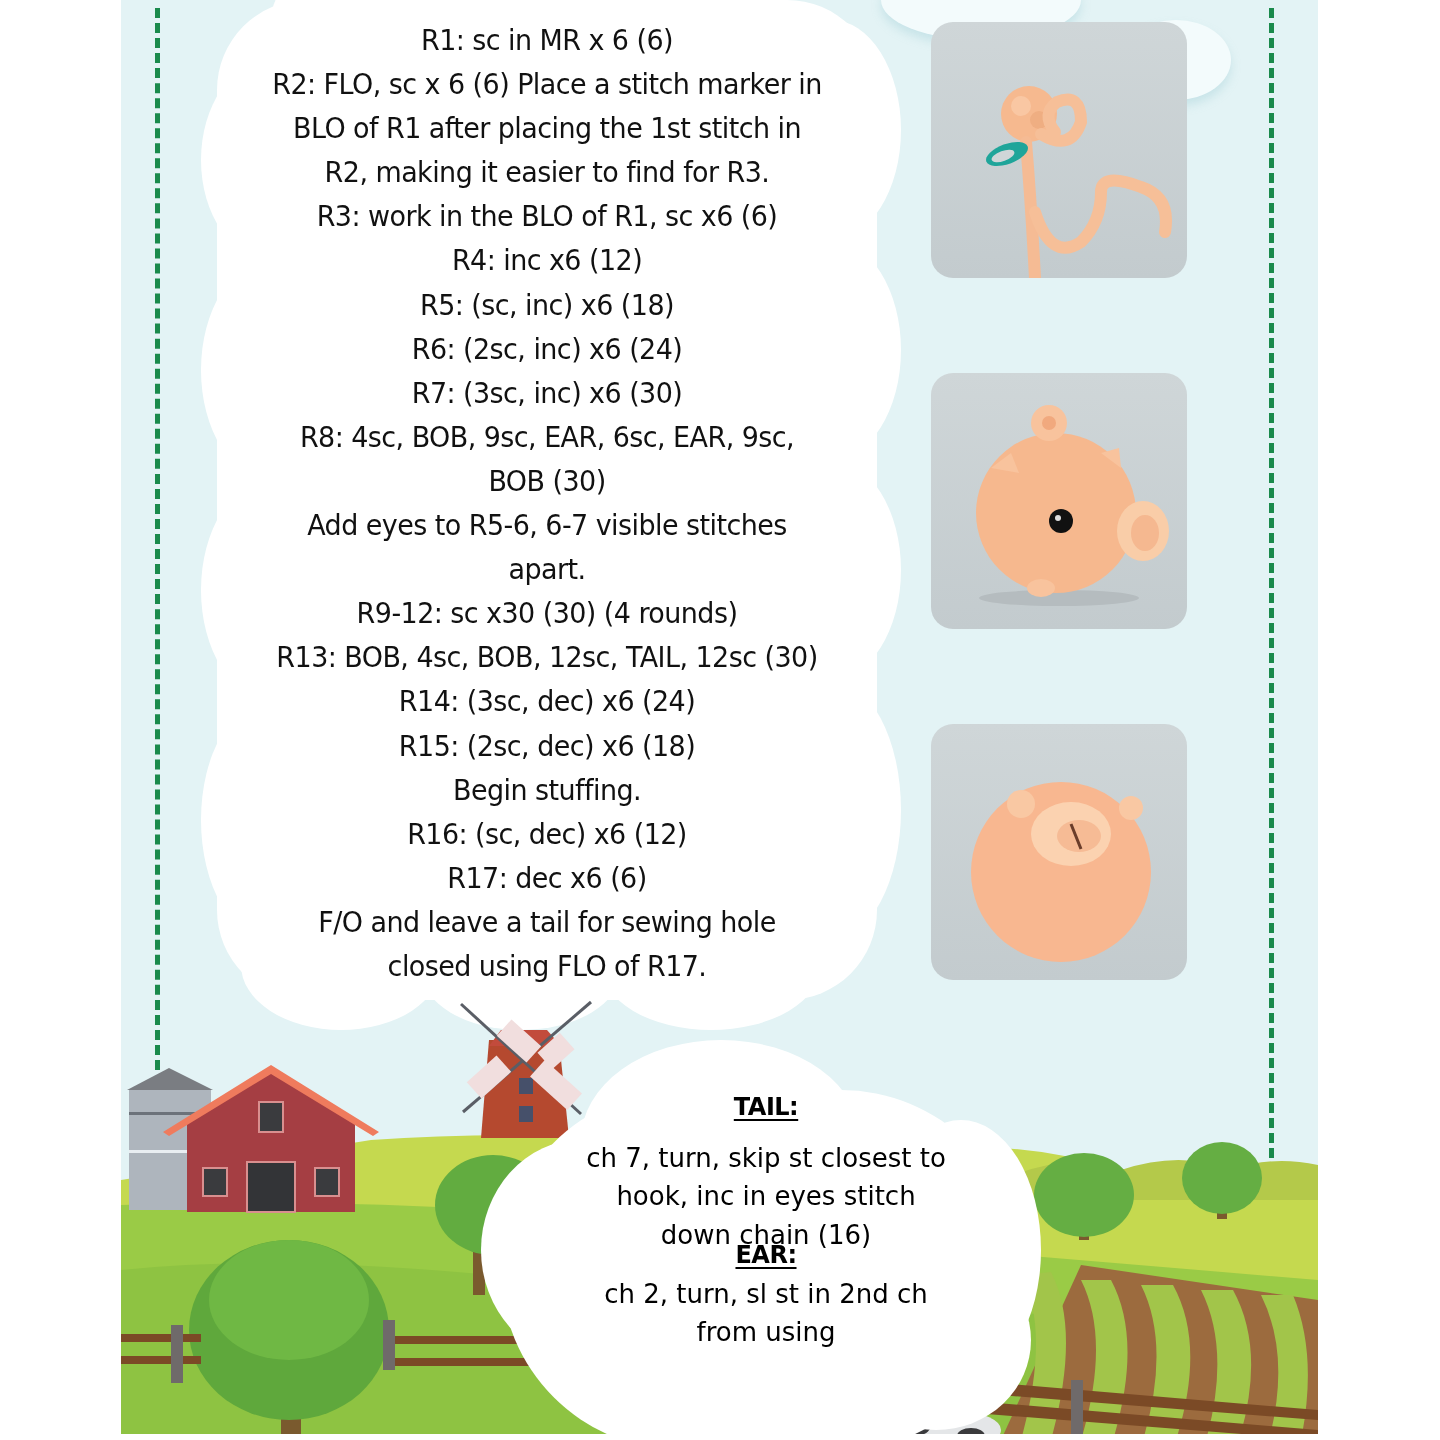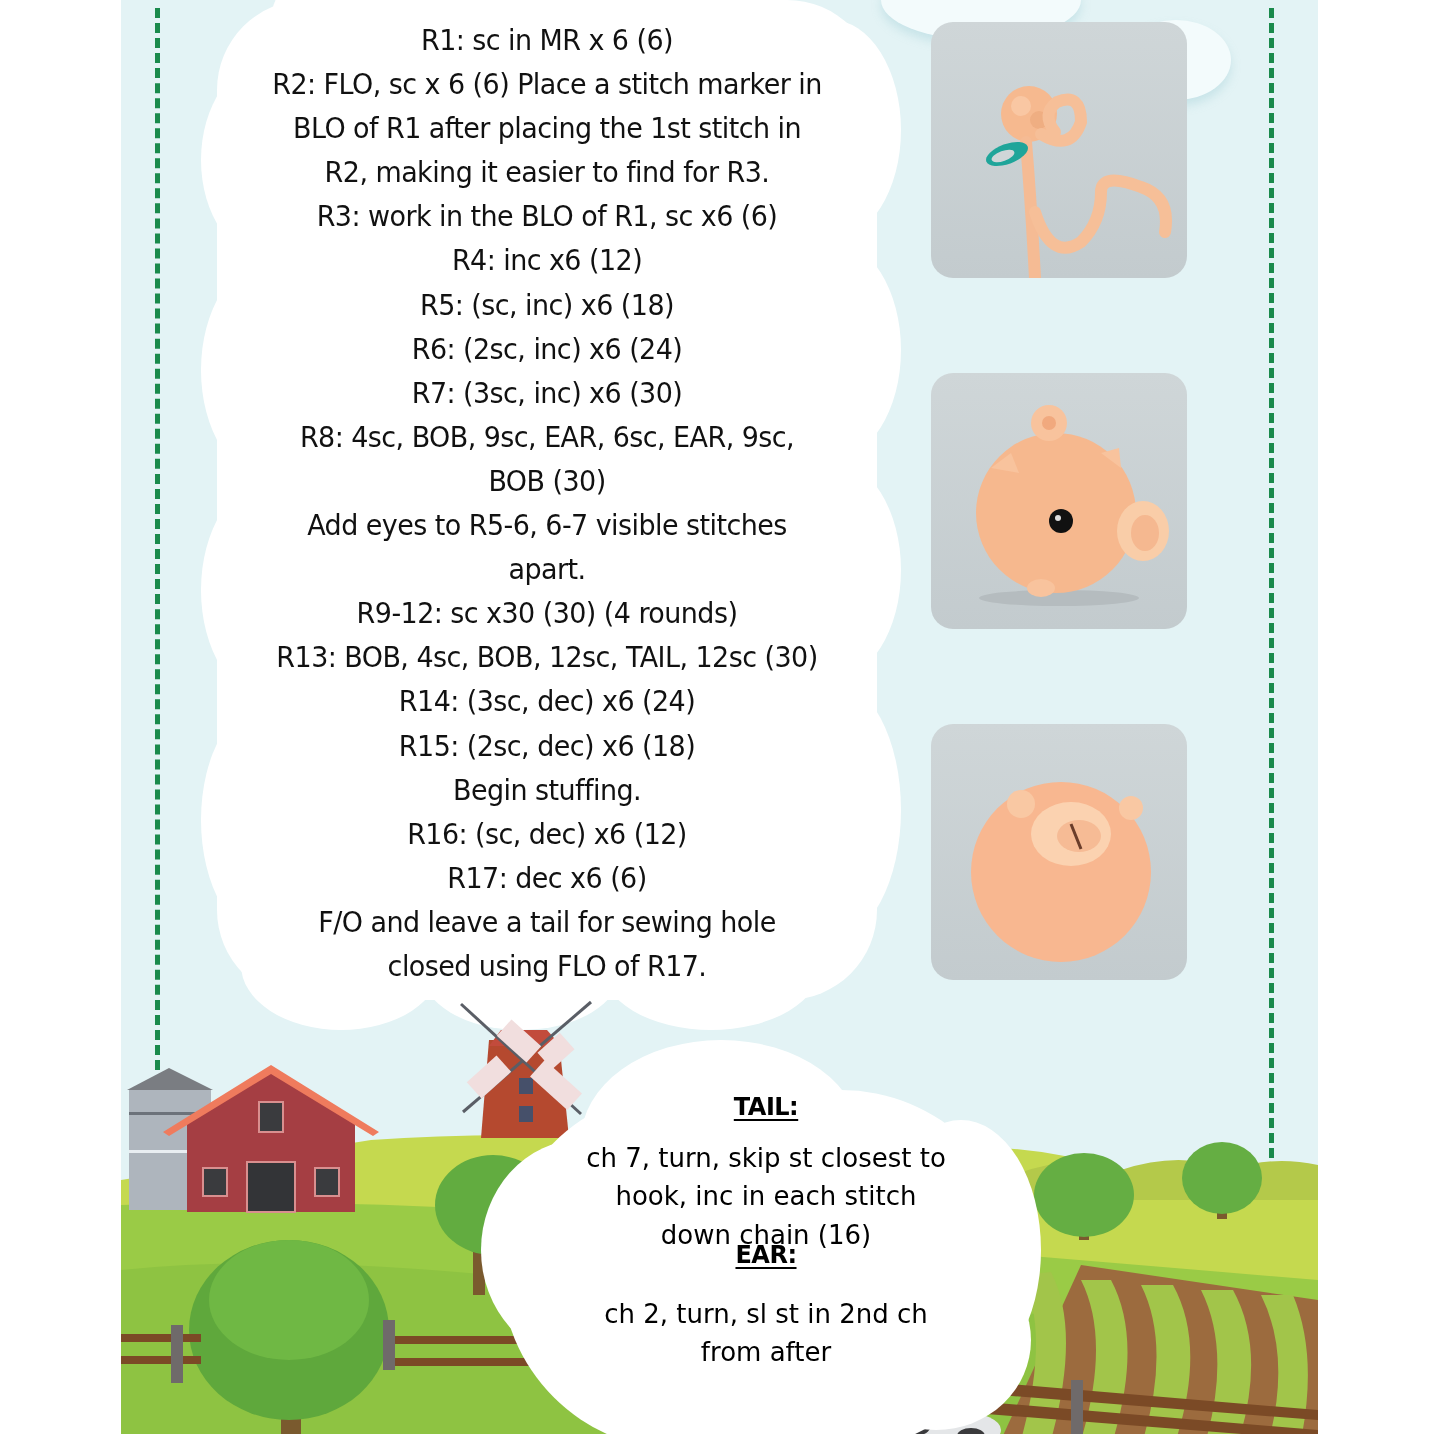--- a/index.html
+++ b/index.html
@@ -199,22 +199,22 @@
     <div class="cloud-bg" style="left:380px; top:1090px; width:520px; height:360px; border-radius:180px;"></div>
     <div class="cloud-bg" style="left:460px; top:1040px; width:280px; height:200px;"></div>
     <div class="cloud-bg" style="left:360px; top:1140px; width:200px; height:220px;"></div>
     <div class="cloud-bg" style="left:760px; top:1120px; width:160px; height:260px;"></div>
     <div class="cloud-bg" style="left:720px; top:1250px; width:190px; height:180px;"></div>
   </div>
 
   <div class="notes-cloud-text" style="top:1088px;">
     <div class="note-heading">TAIL:</div>
     <div style="margin-top:12px;">ch 7, turn, skip st closest to</div>
-    <div>hook, inc in each stitch</div>
+    <div>hook, inc in eyes stitch</div>
     <div>down chain (16)</div>
   </div>
 
   <div class="notes-cloud-text" style="top:1236px;">
     <div class="note-heading">EAR:</div>
-    <div style="margin-top:20px;">ch 2, turn, sl st in 2nd ch</div>
-    <div>from after</div>
+    <div style="margin-top:0;">ch 2, turn, sl st in 2nd ch</div>
+    <div>from using</div>
   </div>
 </div>
 
 </body></html>

